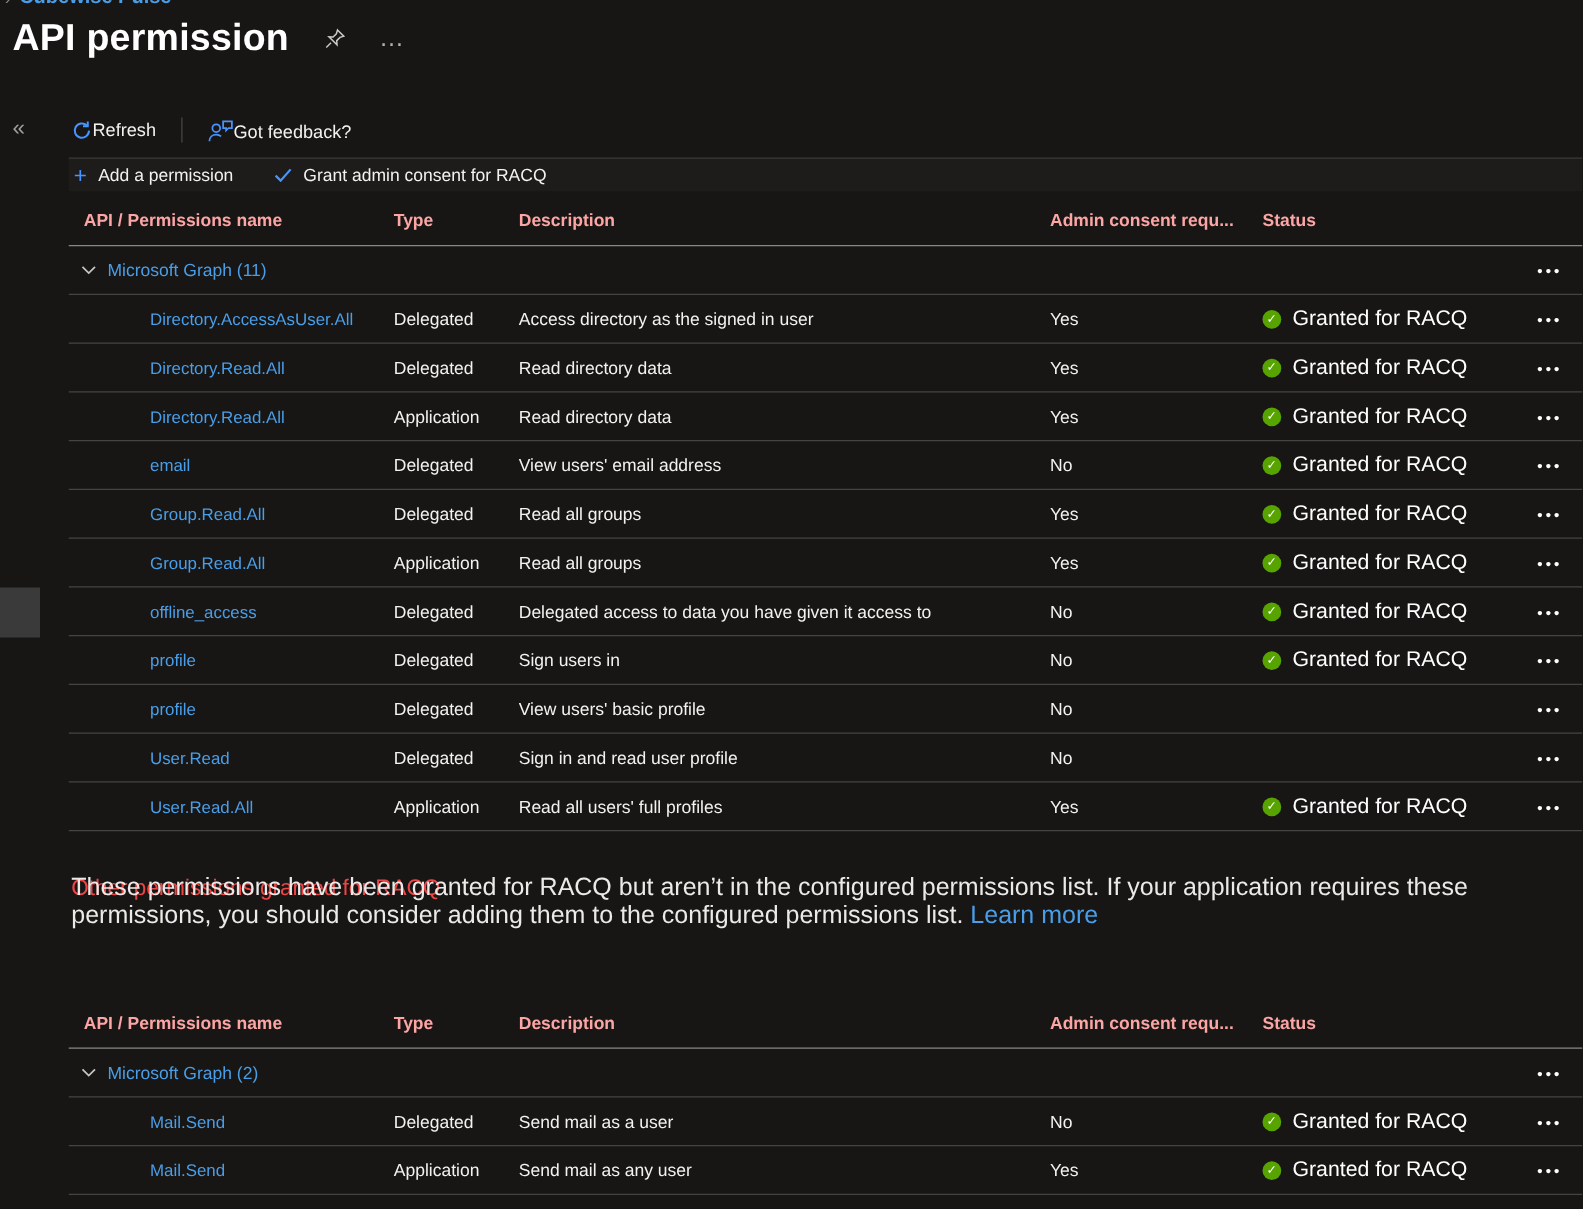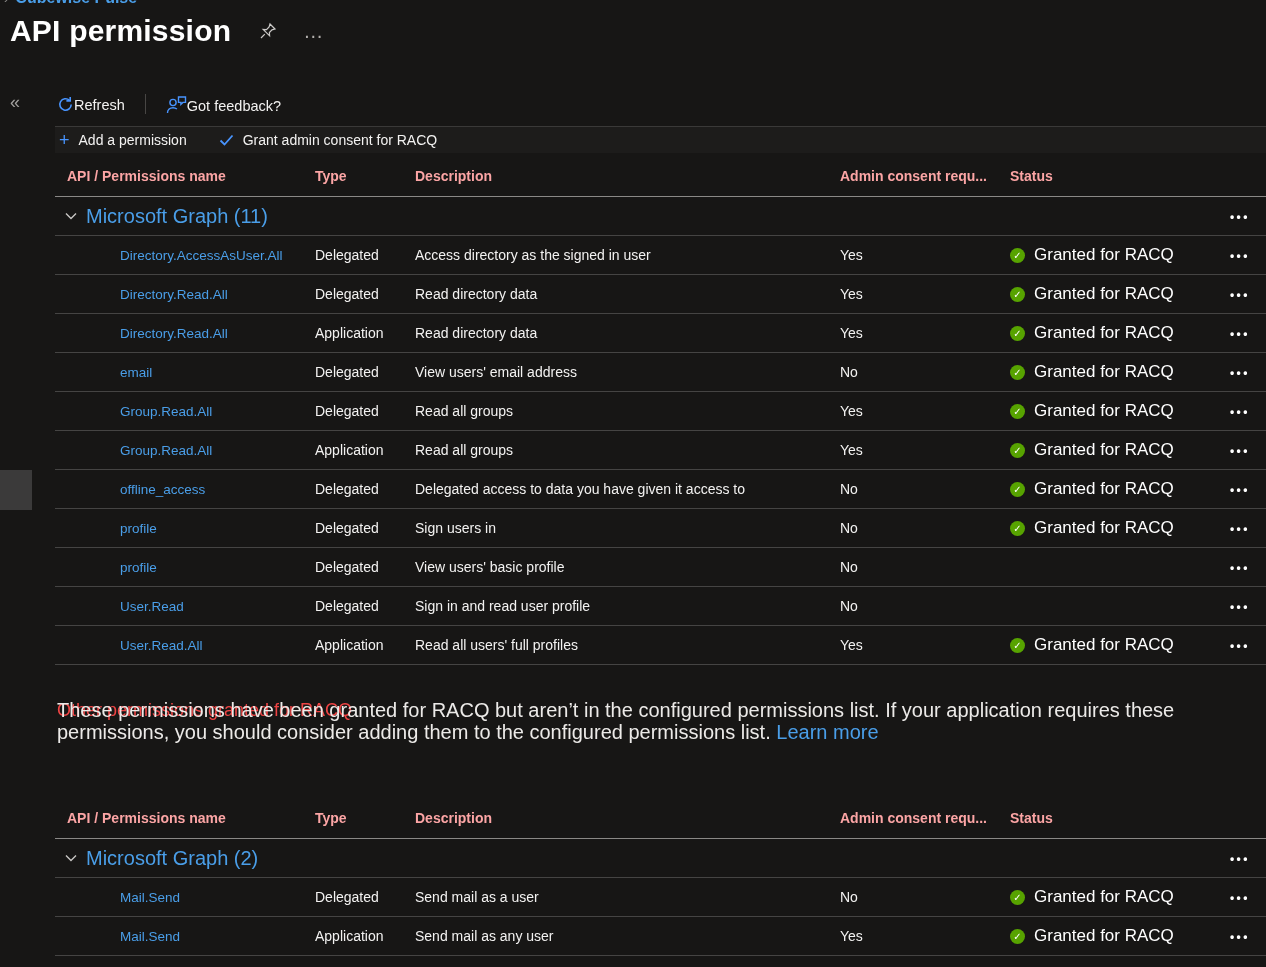--- a/index.html
+++ b/index.html
@@ -47,21 +47,21 @@
   
   .ptable{position:absolute;left:55px;width:1211px;}
   #table1{top:156px;}
   #table2{top:798px;}
   .thead,.trow{display:grid;grid-template-columns:260px 100px 425px 170px 200px 1fr;align-items:center;}
   .thead{height:40px;border-bottom:1px solid var(--headline);font-weight:700;font-size:14px;color:#fca5a5;}
   .thead .cell.name{padding-left:12px;}
   .trow{height:38px;border-bottom:1px solid var(--rowline);font-size:14px;color:#f3f2f1;}
   .trow .cell.name{padding-left:65px;}
   .trow.group .cell.name{padding-left:10px;display:flex;align-items:center;gap:9px;}
-  .group-link{color:var(--link);font-size:20px;text-decoration:none;}
+  .group-link{color:var(--link);font-size:14px;text-decoration:none;}
   .perm-link{color:var(--link);font-size:13.5px;text-decoration:none;}
   .cell.menu{text-align:right;padding-right:16px;}
   .dots{color:#ffffff;font-size:12px;font-weight:700;letter-spacing:2.5px;cursor:pointer;}
   .status-wrap{display:flex;align-items:center;gap:9px;}
   .gcheck{width:15px;height:15px;border-radius:50%;background:var(--green);color:#fff;font-size:10px;font-weight:700;display:flex;align-items:center;justify-content:center;flex:0 0 auto;}
   .status-text{font-size:17px;color:#ffffff;}
 
   
   .other-heading{position:absolute;top:700px;left:57px;font-size:18px;color:#ef4444;}
   .other-desc{position:absolute;top:699px;left:57px;width:1200px;margin:0;font-size:20px;line-height:22px;color:#eceae8;}

